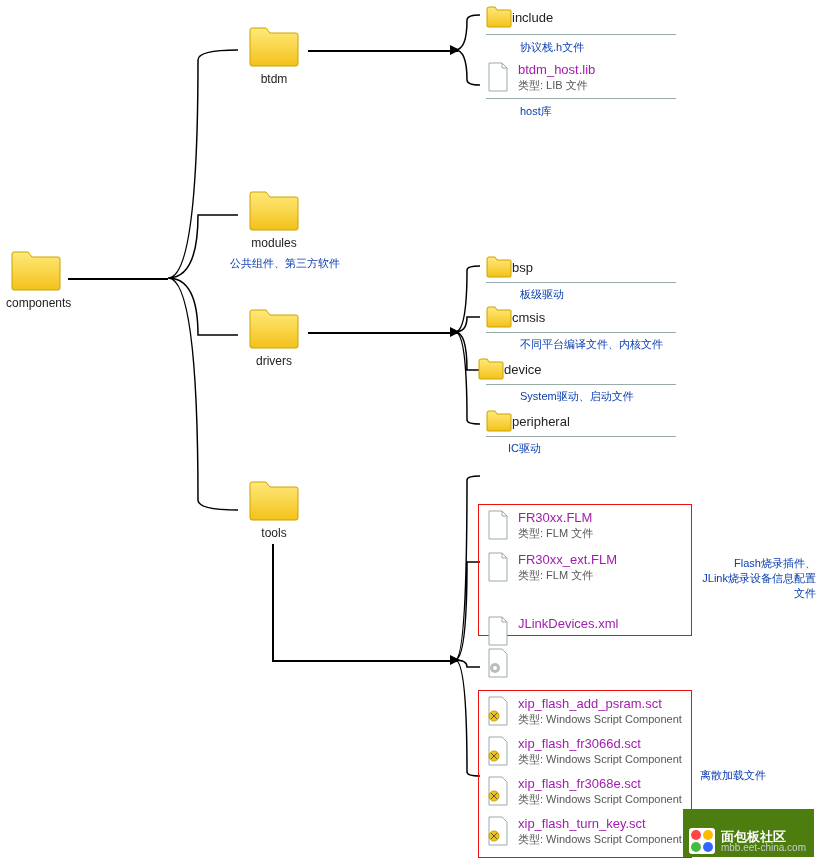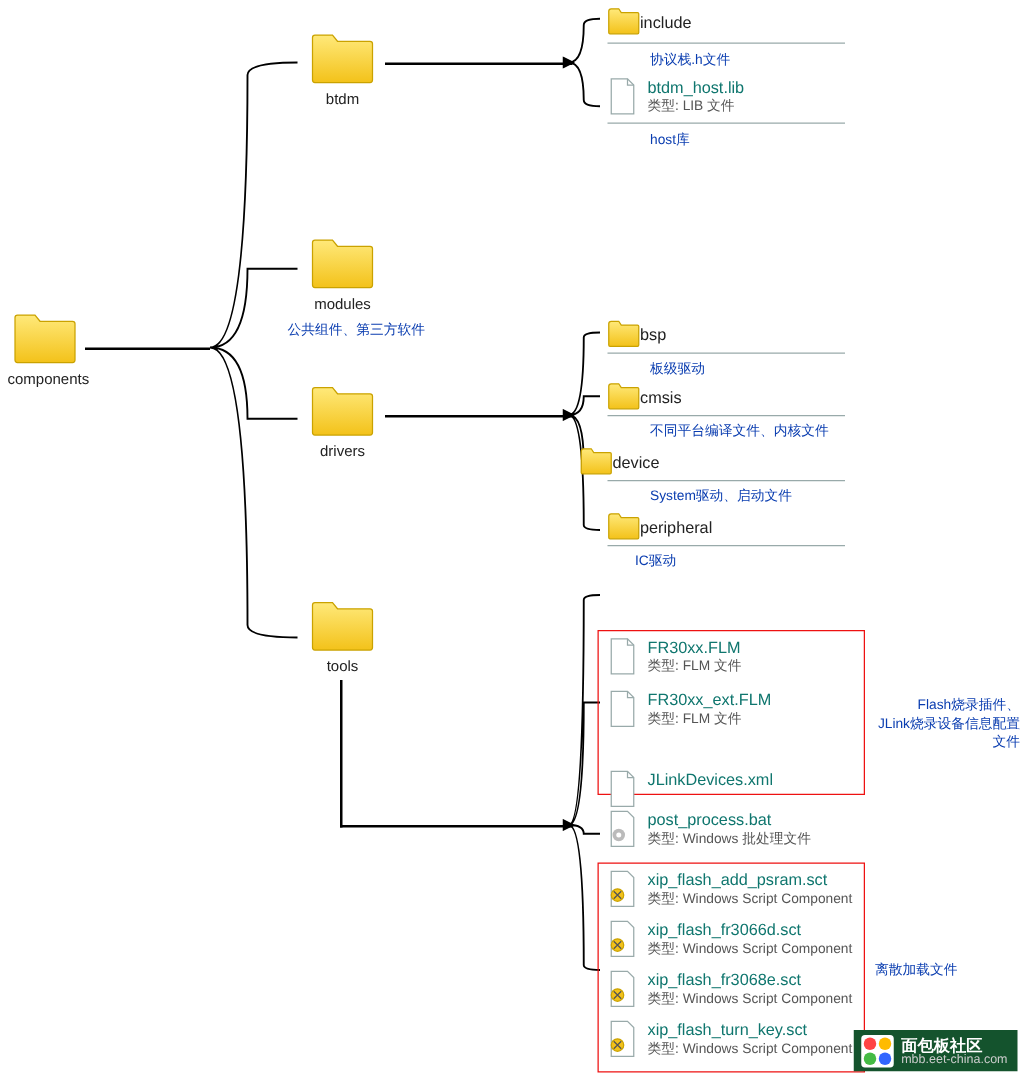--- a/index.html
+++ b/index.html
@@ -6,28 +6,28 @@
   .canvas{position:relative;width:820px;height:863px;}
   .folder-big{position:absolute;width:60px;}
   .folder-big .ic{width:52px;height:42px;margin:0 auto;}
   .folder-big .lbl{text-align:center;margin-top:4px;color:#222;}
   .folder-small{position:absolute;display:flex;align-items:center;gap:0;}
   .folder-small .ic{width:26px;height:22px;flex:0 0 auto;}
   .folder-small .lbl{color:#222;font-size:13px;}
   .file-item{position:absolute;display:flex;align-items:flex-start;gap:8px;}
   .file-item .ic{width:24px;height:30px;flex:0 0 auto;}
   .file-item .txt{display:flex;flex-direction:column;}
-  .file-item .fname{font-size:13px;color:#0f766e;line-height:1.2;}
+  .file-item .fname{font-size:13px;color:#a21caf;line-height:1.2;}
   .file-item .ftype{font-size:11px;color:#555;line-height:1.4;}
   .note{position:absolute;color:#0a3db0;font-size:11px;text-align:right;}
   .sep{position:absolute;height:1px;background:#9aa;}
   .redbox{position:absolute;border:1px solid #e11;}
   .hline{position:absolute;height:2px;background:#000;}
   .vline{position:absolute;width:2px;background:#000;}
-  .brand{position:absolute;right:6px;bottom:6px;display:flex;align-items:center;gap:6px;background:#14532d;color:#fff;padding:4px 8px 3px 6px;}
+  .brand{position:absolute;right:6px;bottom:6px;display:flex;align-items:center;gap:6px;background:#4d7c0f;color:#fff;padding:19px 8px 3px 6px;}
   .brand .dots{width:22px;height:22px;display:grid;grid-template-columns:1fr 1fr;grid-template-rows:1fr 1fr;gap:2px;background:#fff;border-radius:3px;padding:2px;}
   .brand .d{border-radius:50%;}
   .brand .d1{background:#f44;}
   .brand .d2{background:#fb0;}
   .brand .d3{background:#4b4;}
   .brand .d4{background:#36f;}
   .brand .bt{display:flex;flex-direction:column;line-height:1;}
   .brand .bt1{font-size:13px;font-weight:bold;}
   .brand .bt2{font-size:10px;color:#ccc;}
   svg{display:block;}
@@ -155,21 +155,21 @@
 
   <div class="folder-small" style="left:486px;top:306px">
     <svg class="ic">
         <use href="#folder-s"></use>
       </svg>
     <span class="lbl">cmsis</span>
   </div>
   <div class="sep" style="left:486px;top:332px;width:190px"></div>
   <div class="note" style="left:520px;top:337px">不同平台编译文件、内核文件</div>
 
-  <div class="folder-small" style="left:464px;top:358px">
+  <div class="folder-small" style="left:478px;top:358px">
     <svg class="ic">
         <use href="#folder-s"></use>
       </svg>
     <span class="lbl">device</span>
   </div>
   <div class="sep" style="left:486px;top:384px;width:190px"></div>
   <div class="note" style="left:520px;top:389px">System驱动、启动文件</div>
 
   <div class="folder-small" style="left:486px;top:410px">
     <svg class="ic">
@@ -220,24 +220,20 @@
         <span class="fname">JLinkDevices.xml</span>
       </div>
   </div>
   <div class="note" style="left:696px;top:556px;white-space:pre-line;width:120px">Flash烧录插件、
 JLink烧录设备信息配置文件</div>
 
   <div class="file-item" style="left:486px;top:648px">
     <svg class="ic">
         <use href="#gear"></use>
       </svg>
-    <div class="txt">
-        <span class="fname">post_process.bat</span>
-        <span class="ftype">类型: Windows 批处理文件</span>
-      </div>
   </div>
 
   <div class="redbox" style="left:478px;top:690px;width:212px;height:166px"></div>
   <div class="file-item" style="left:486px;top:696px">
     <svg class="ic">
         <use href="#script"></use>
       </svg>
     <div class="txt">
         <span class="fname">xip_flash_add_psram.sct</span>
         <span class="ftype">类型: Windows Script Component</span>

